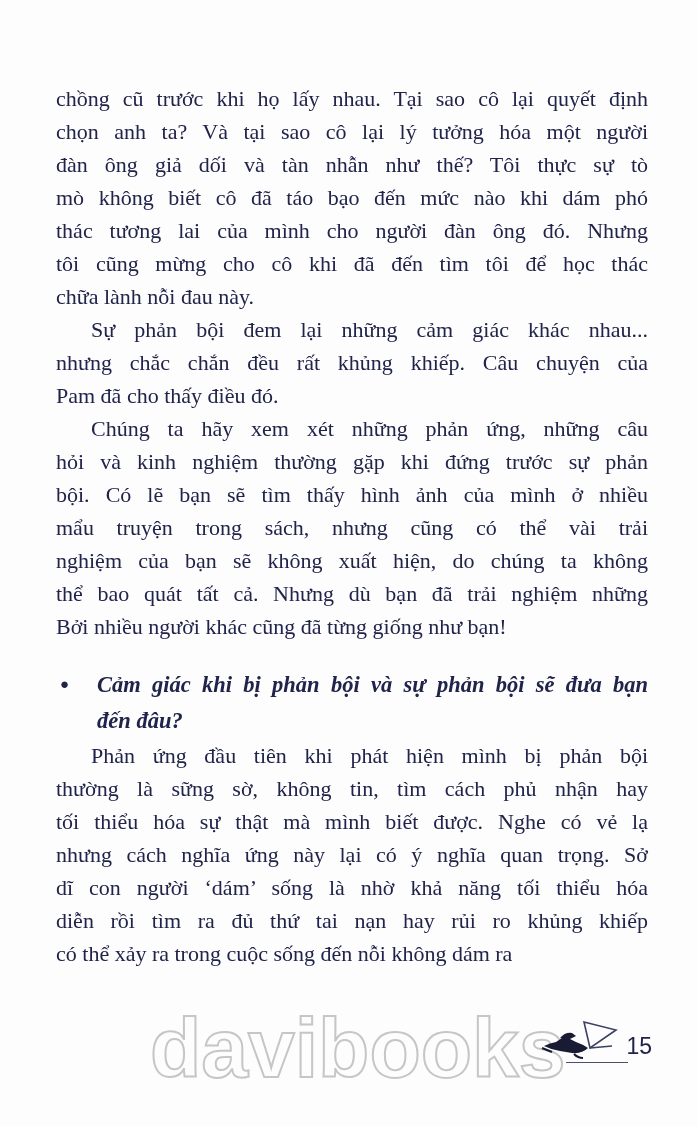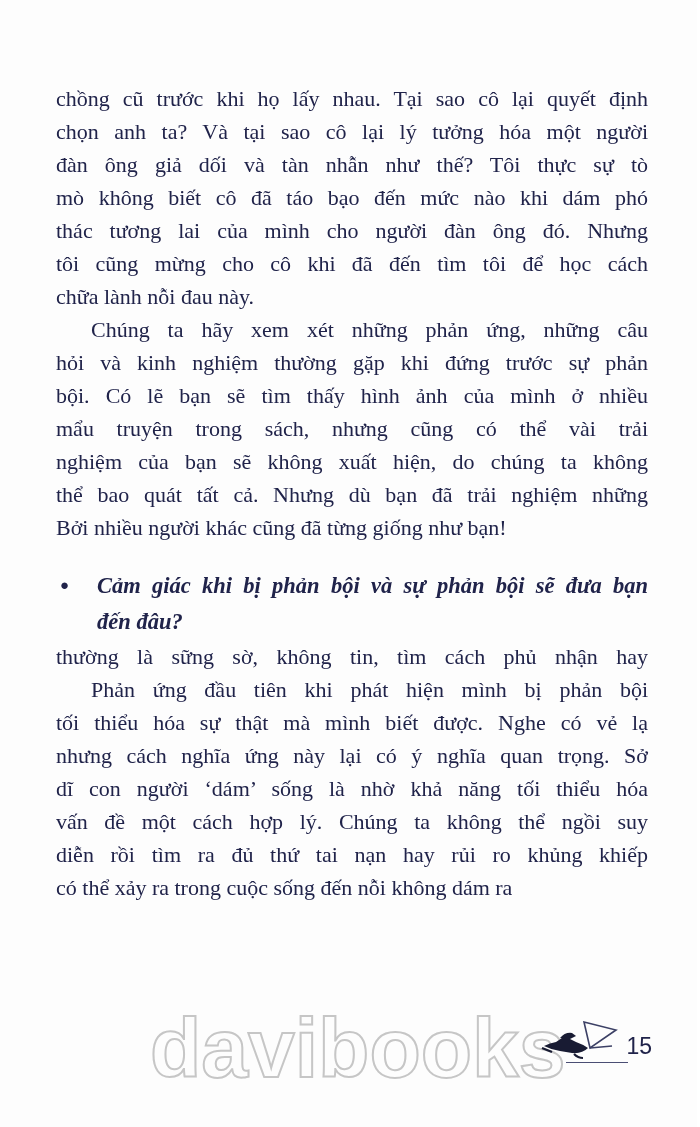--- a/index.html
+++ b/index.html
@@ -89,44 +89,48 @@
 
 <div class="page">
 
   <div class="text-block">
       <div class="para">
         <div class="line fill">chồng cũ trước khi họ lấy nhau. Tại sao cô lại quyết định</div>
         <div class="line fill">chọn anh ta? Và tại sao cô lại lý tưởng hóa một người</div>
         <div class="line fill">đàn ông giả dối và tàn nhẫn như thế? Tôi thực sự tò</div>
         <div class="line fill">mò không biết cô đã táo bạo đến mức nào khi dám phó</div>
         <div class="line fill">thác tương lai của mình cho người đàn ông đó. Nhưng</div>
-        <div class="line fill">tôi cũng mừng cho cô khi đã đến tìm tôi để học cách</div>
+        <div class="line fill">tôi cũng mừng cho cô khi đã đến tìm tôi để học thác</div>
         <div class="line">chữa lành nỗi đau này.</div>
+      </div>
+      <div class="para">
+        <div class="line fill first">Sự phản bội đem lại những cảm giác khác nhau...</div>
+        <div class="line fill">nhưng chắc chắn đều rất khủng khiếp. Câu chuyện của</div>
+        <div class="line">Pam đã cho thấy điều đó.</div>
       </div>
       <div class="para">
         <div class="line fill first">Chúng ta hãy xem xét những phản ứng, những câu</div>
         <div class="line fill">hỏi và kinh nghiệm thường gặp khi đứng trước sự phản</div>
         <div class="line fill">bội. Có lẽ bạn sẽ tìm thấy hình ảnh của mình ở nhiều</div>
         <div class="line fill">mẩu truyện trong sách, nhưng cũng có thể vài trải</div>
         <div class="line fill">nghiệm của bạn sẽ không xuất hiện, do chúng ta không</div>
         <div class="line fill">thể bao quát tất cả. Nhưng dù bạn đã trải nghiệm những</div>
         <div class="line">Bởi nhiều người khác cũng đã từng giống như bạn!</div>
       </div>
       <div class="heading">
         <span class="bullet">●</span>
         <div class="line fill">Cảm giác khi bị phản bội và sự phản bội sẽ đưa bạn</div>
         <div class="line">đến đâu?</div>
       </div>
       <div class="para">
+        <div class="line fill first">Phản ứng đầu tiên khi phát hiện mình bị phản bội</div>
         <div class="line fill">thường là sững sờ, không tin, tìm cách phủ nhận hay</div>
-        <div class="line fill first">Phản ứng đầu tiên khi phát hiện mình bị phản bội</div>
         <div class="line fill">tối thiểu hóa sự thật mà mình biết được. Nghe có vẻ lạ</div>
         <div class="line fill">nhưng cách nghĩa ứng này lại có ý nghĩa quan trọng. Sở</div>
         <div class="line fill">dĩ con người ‘dám’ sống là nhờ khả năng tối thiểu hóa</div>
-        <div class="line fill">vấn đề một cách hợp lý. Chúng ta không thể ngồi suy</div>
         <div class="line fill">diễn rồi tìm ra đủ thứ tai nạn hay rủi ro khủng khiếp</div>
         <div class="line">có thể xảy ra trong cuộc sống đến nỗi không dám ra</div>
       </div>
     </div>
 
   <div class="wm-brand">davibooks</div>
   <div class="wm-slogan">Khát vọng tri thức</div>
 
   <div class="footer-mark">
     <svg width="96" height="48" viewBox="0 0 96 48">

